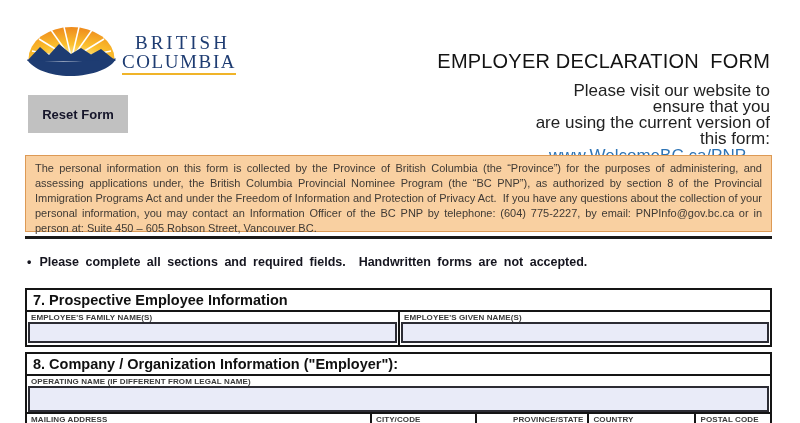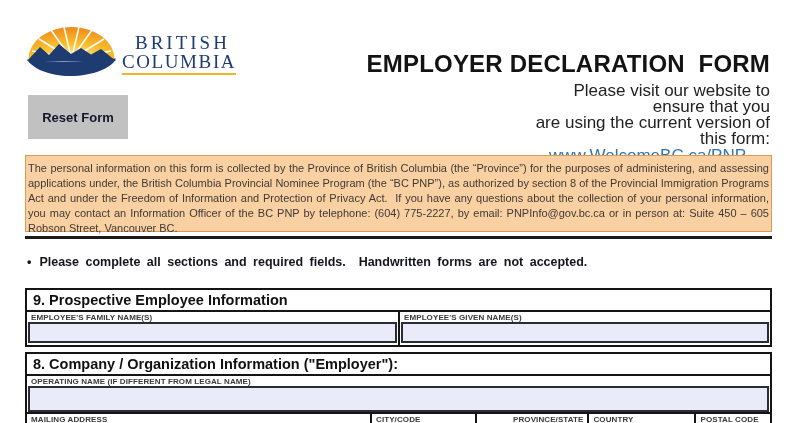--- a/index.html
+++ b/index.html
@@ -9,30 +9,30 @@
 
   
   .logo { position:absolute; left:25px; top:26px; display:flex; align-items:flex-start; }
   .logo-graphic { width:93px; height:52px; }
   .logo-text { margin-left:4px; margin-top:8px; color:#1E3C72; font-family:Liberation Serif, serif; }
   .logo-line1 { font-size:19px; letter-spacing:3px; margin-left:13px; line-height:18px; }
   .logo-line2 { font-size:19px; letter-spacing:1.6px; line-height:19px; }
   .logo-underline { height:2px; background:#F0B429; margin-top:2px; width:100%; }
 
   
-  .form-title { position:absolute; top:50px; right:30px; font-size:24px; font-weight:bold; color:#131313; white-space:pre; letter-spacing:0.2px; }
+  .form-title { position:absolute; top:50px; right:30px; font-size:20px; font-weight:normal; color:#131313; white-space:pre; letter-spacing:0.2px; }
   .website-note { position:absolute; top:83px; right:30px; width:245px; text-align:right; font-size:17px; color:#222; line-height:16px; }
   .website-link { text-align:center; margin-top:1px; }
   .website-link a { color:#2E74B5; text-decoration:none; }
 
   
-  .reset-btn { position:absolute; left:28px; top:95px; width:100px; height:44px; background:#C1C1C1; border:none; font-family:"Liberation Sans", sans-serif; font-size:13px; font-weight:bold; color:#15152a; cursor:pointer; }
+  .reset-btn { position:absolute; left:28px; top:95px; width:100px; height:38px; background:#C1C1C1; border:none; font-family:"Liberation Sans", sans-serif; font-size:13px; font-weight:bold; color:#15152a; cursor:pointer; }
 
   
-  .privacy { position:absolute; left:25px; top:155px; width:747px; height:77px; background:#F9D0A1; border:1px solid #DD9A55; padding:5px 2px; font-size:11px; line-height:15px; color:#3f3a35; text-align:justify; white-space:pre-wrap; }
+  .privacy { position:absolute; left:25px; top:155px; width:747px; height:77px; background:#F9D0A1; border:1px solid #DD9A55; padding:5px 9px; font-size:11px; line-height:15px; color:#3f3a35; text-align:justify; white-space:pre-wrap; }
 
   
   .thick-divider { position:absolute; left:25px; top:236px; width:747px; height:3px; background:#1A1A1A; }
 
   
   .instruction { position:absolute; left:27px; top:255px; font-size:12.5px; font-weight:bold; color:#15151f; display:flex; }
   .instruction .bullet { margin-right:8px; }
   .instruction .txt { word-spacing:3px; white-space:pre-wrap;text-align:center; }
 
   
@@ -99,21 +99,21 @@
   <div class="privacy">The personal information on this form is collected by the Province of British Columbia (the “Province”) for the purposes of administering, and assessing applications under, the British Columbia Provincial Nominee Program (the “BC PNP”), as authorized by section 8 of the Provincial Immigration Programs Act and under the Freedom of Information and Protection of Privacy Act.  If you have any questions about the collection of your personal information, you may contact an Information Officer of the BC PNP by telephone: (604) 775-2227, by email: PNPInfo@gov.bc.ca or in person at: Suite 450 – 605 Robson Street, Vancouver BC.</div>
 
   <div class="thick-divider"></div>
 
   <div class="instruction">
     <span class="bullet">•</span>
     <span class="txt">Please complete all sections and required fields.  Handwritten forms are not accepted.</span>
   </div>
 
   <div class="section section-1">
-    <div class="section-header">9. Prospective Employee Information</div>
+    <div class="section-header">7. Prospective Employee Information</div>
     <div class="cols">
       <div class="col first">
         <div class="field-label">EMPLOYEE'S FAMILY NAME(S)</div>
         <input class="field-input" type="text" value="" style="">
       </div>
       <div class="col">
         <div class="field-label">EMPLOYEE'S GIVEN NAME(S)</div>
         <input class="field-input" type="text" value="" style="">
       </div>
     </div>

